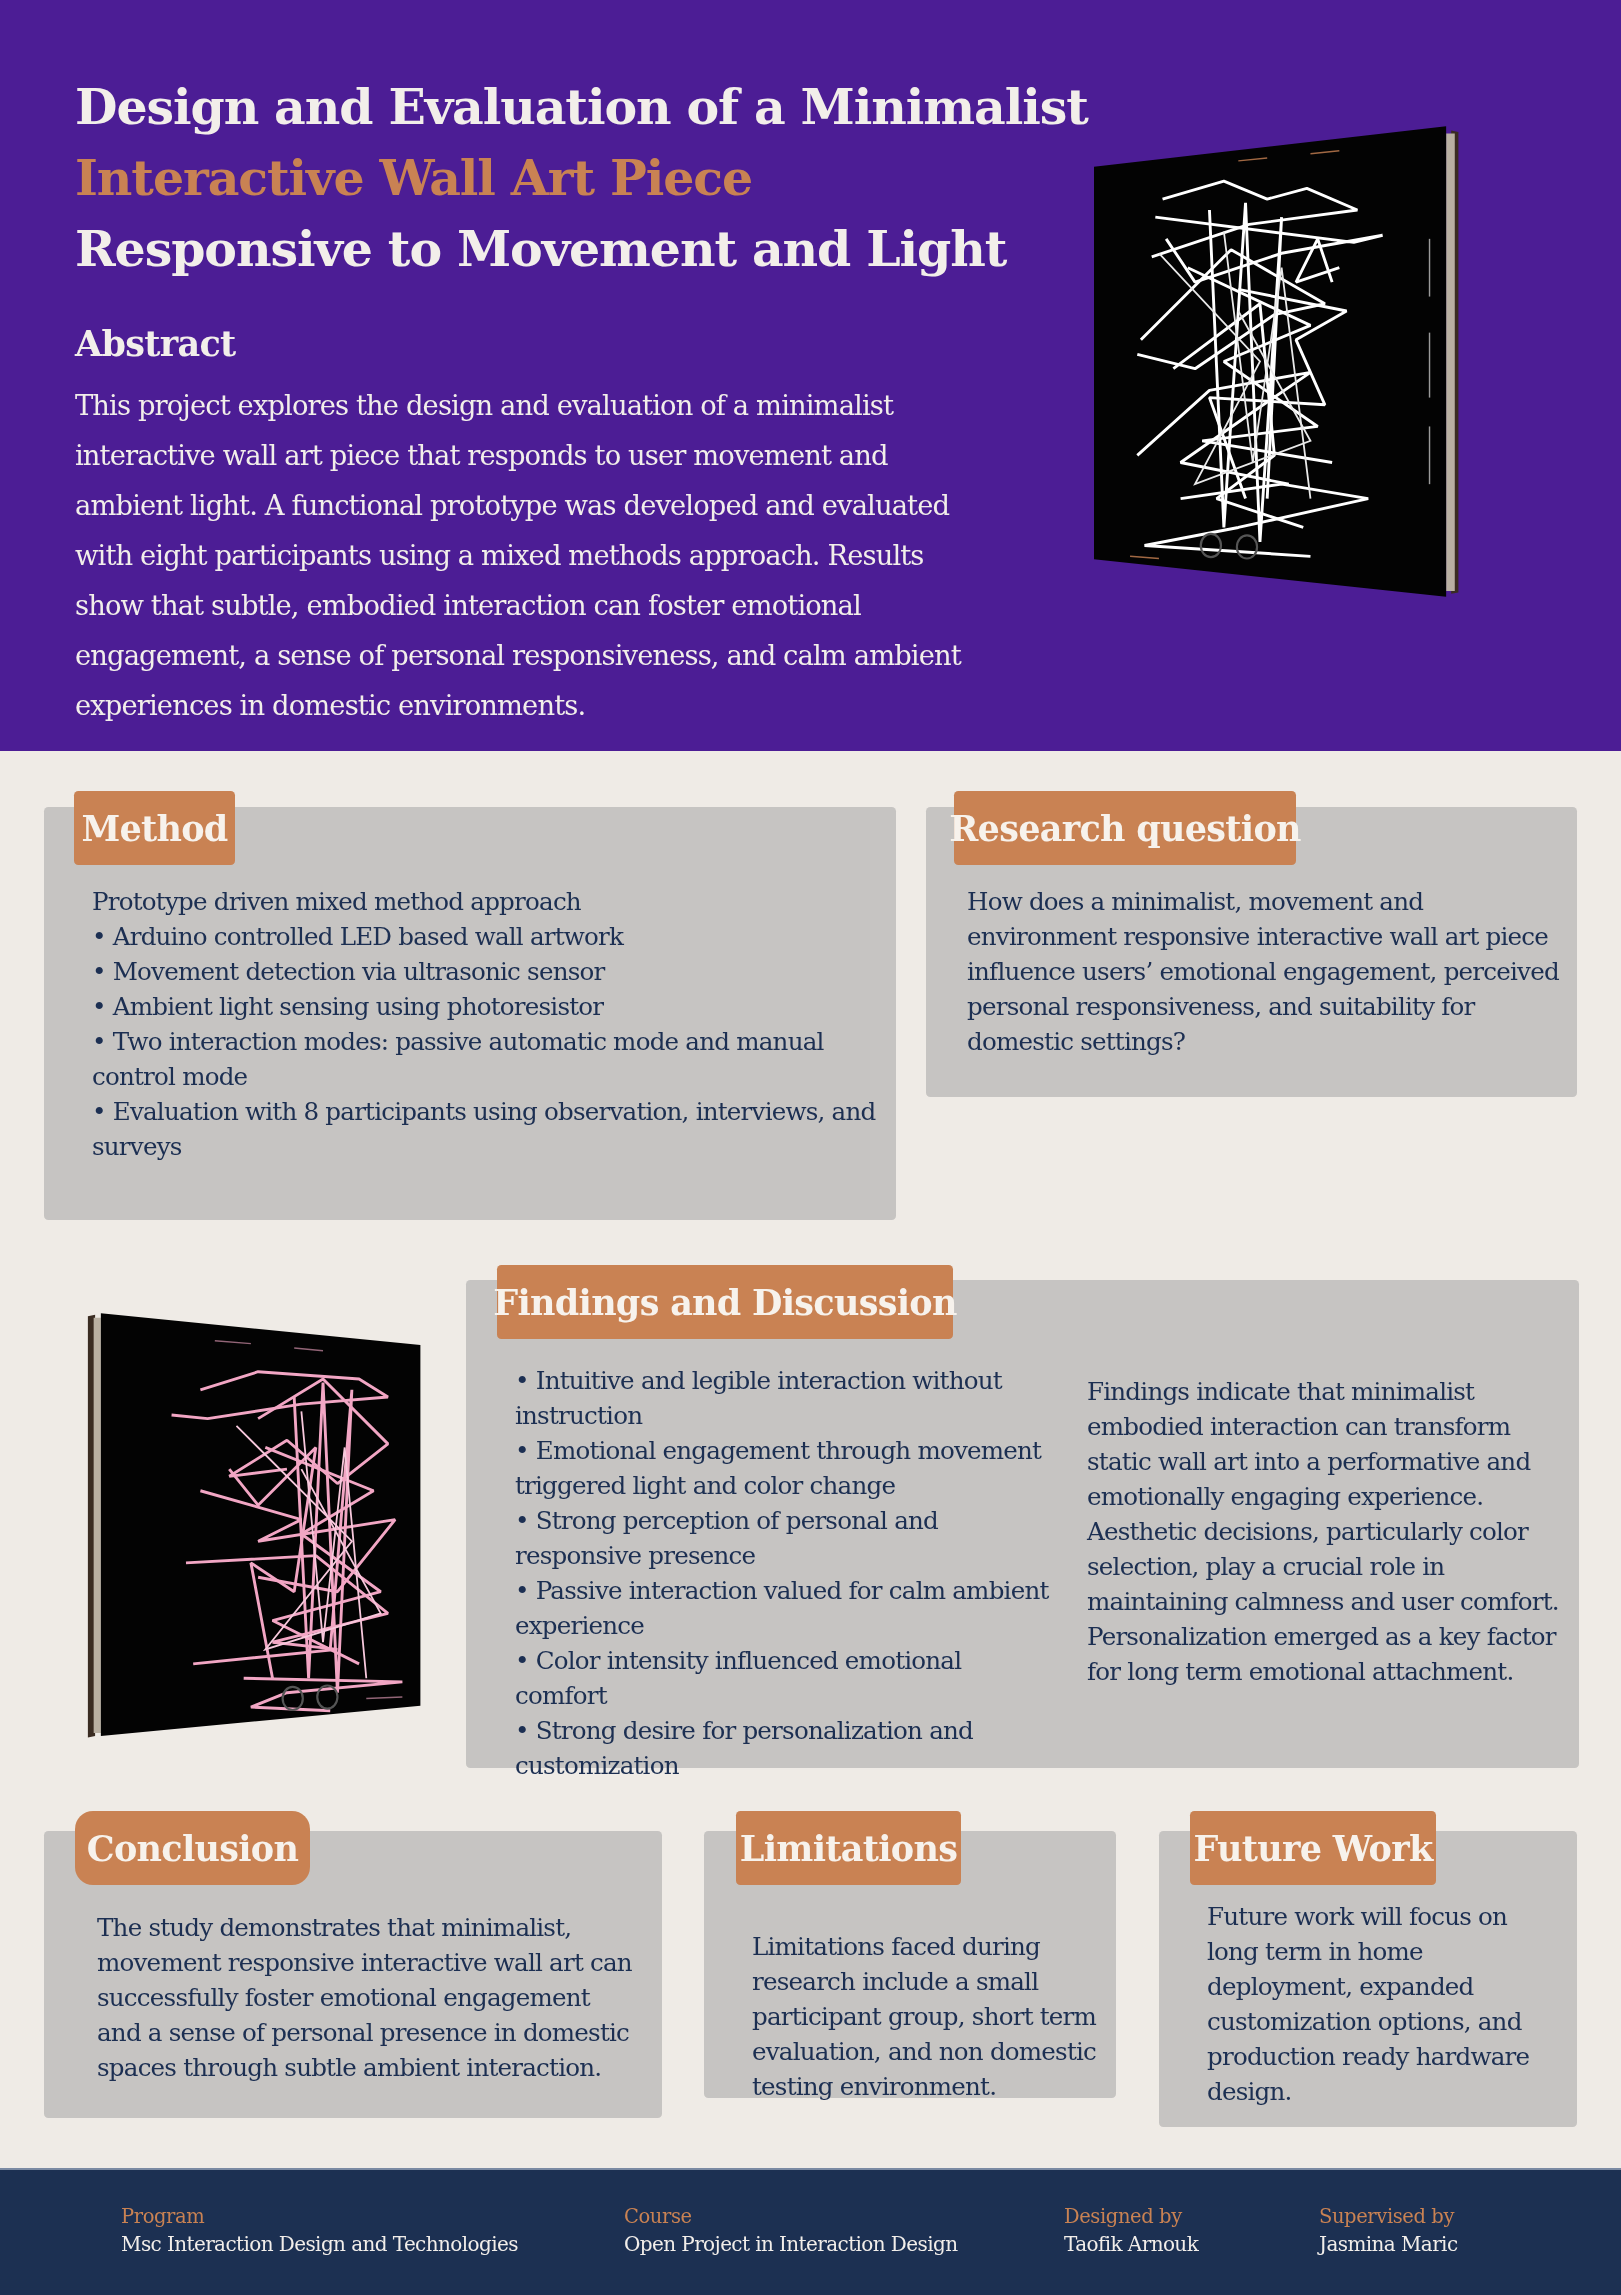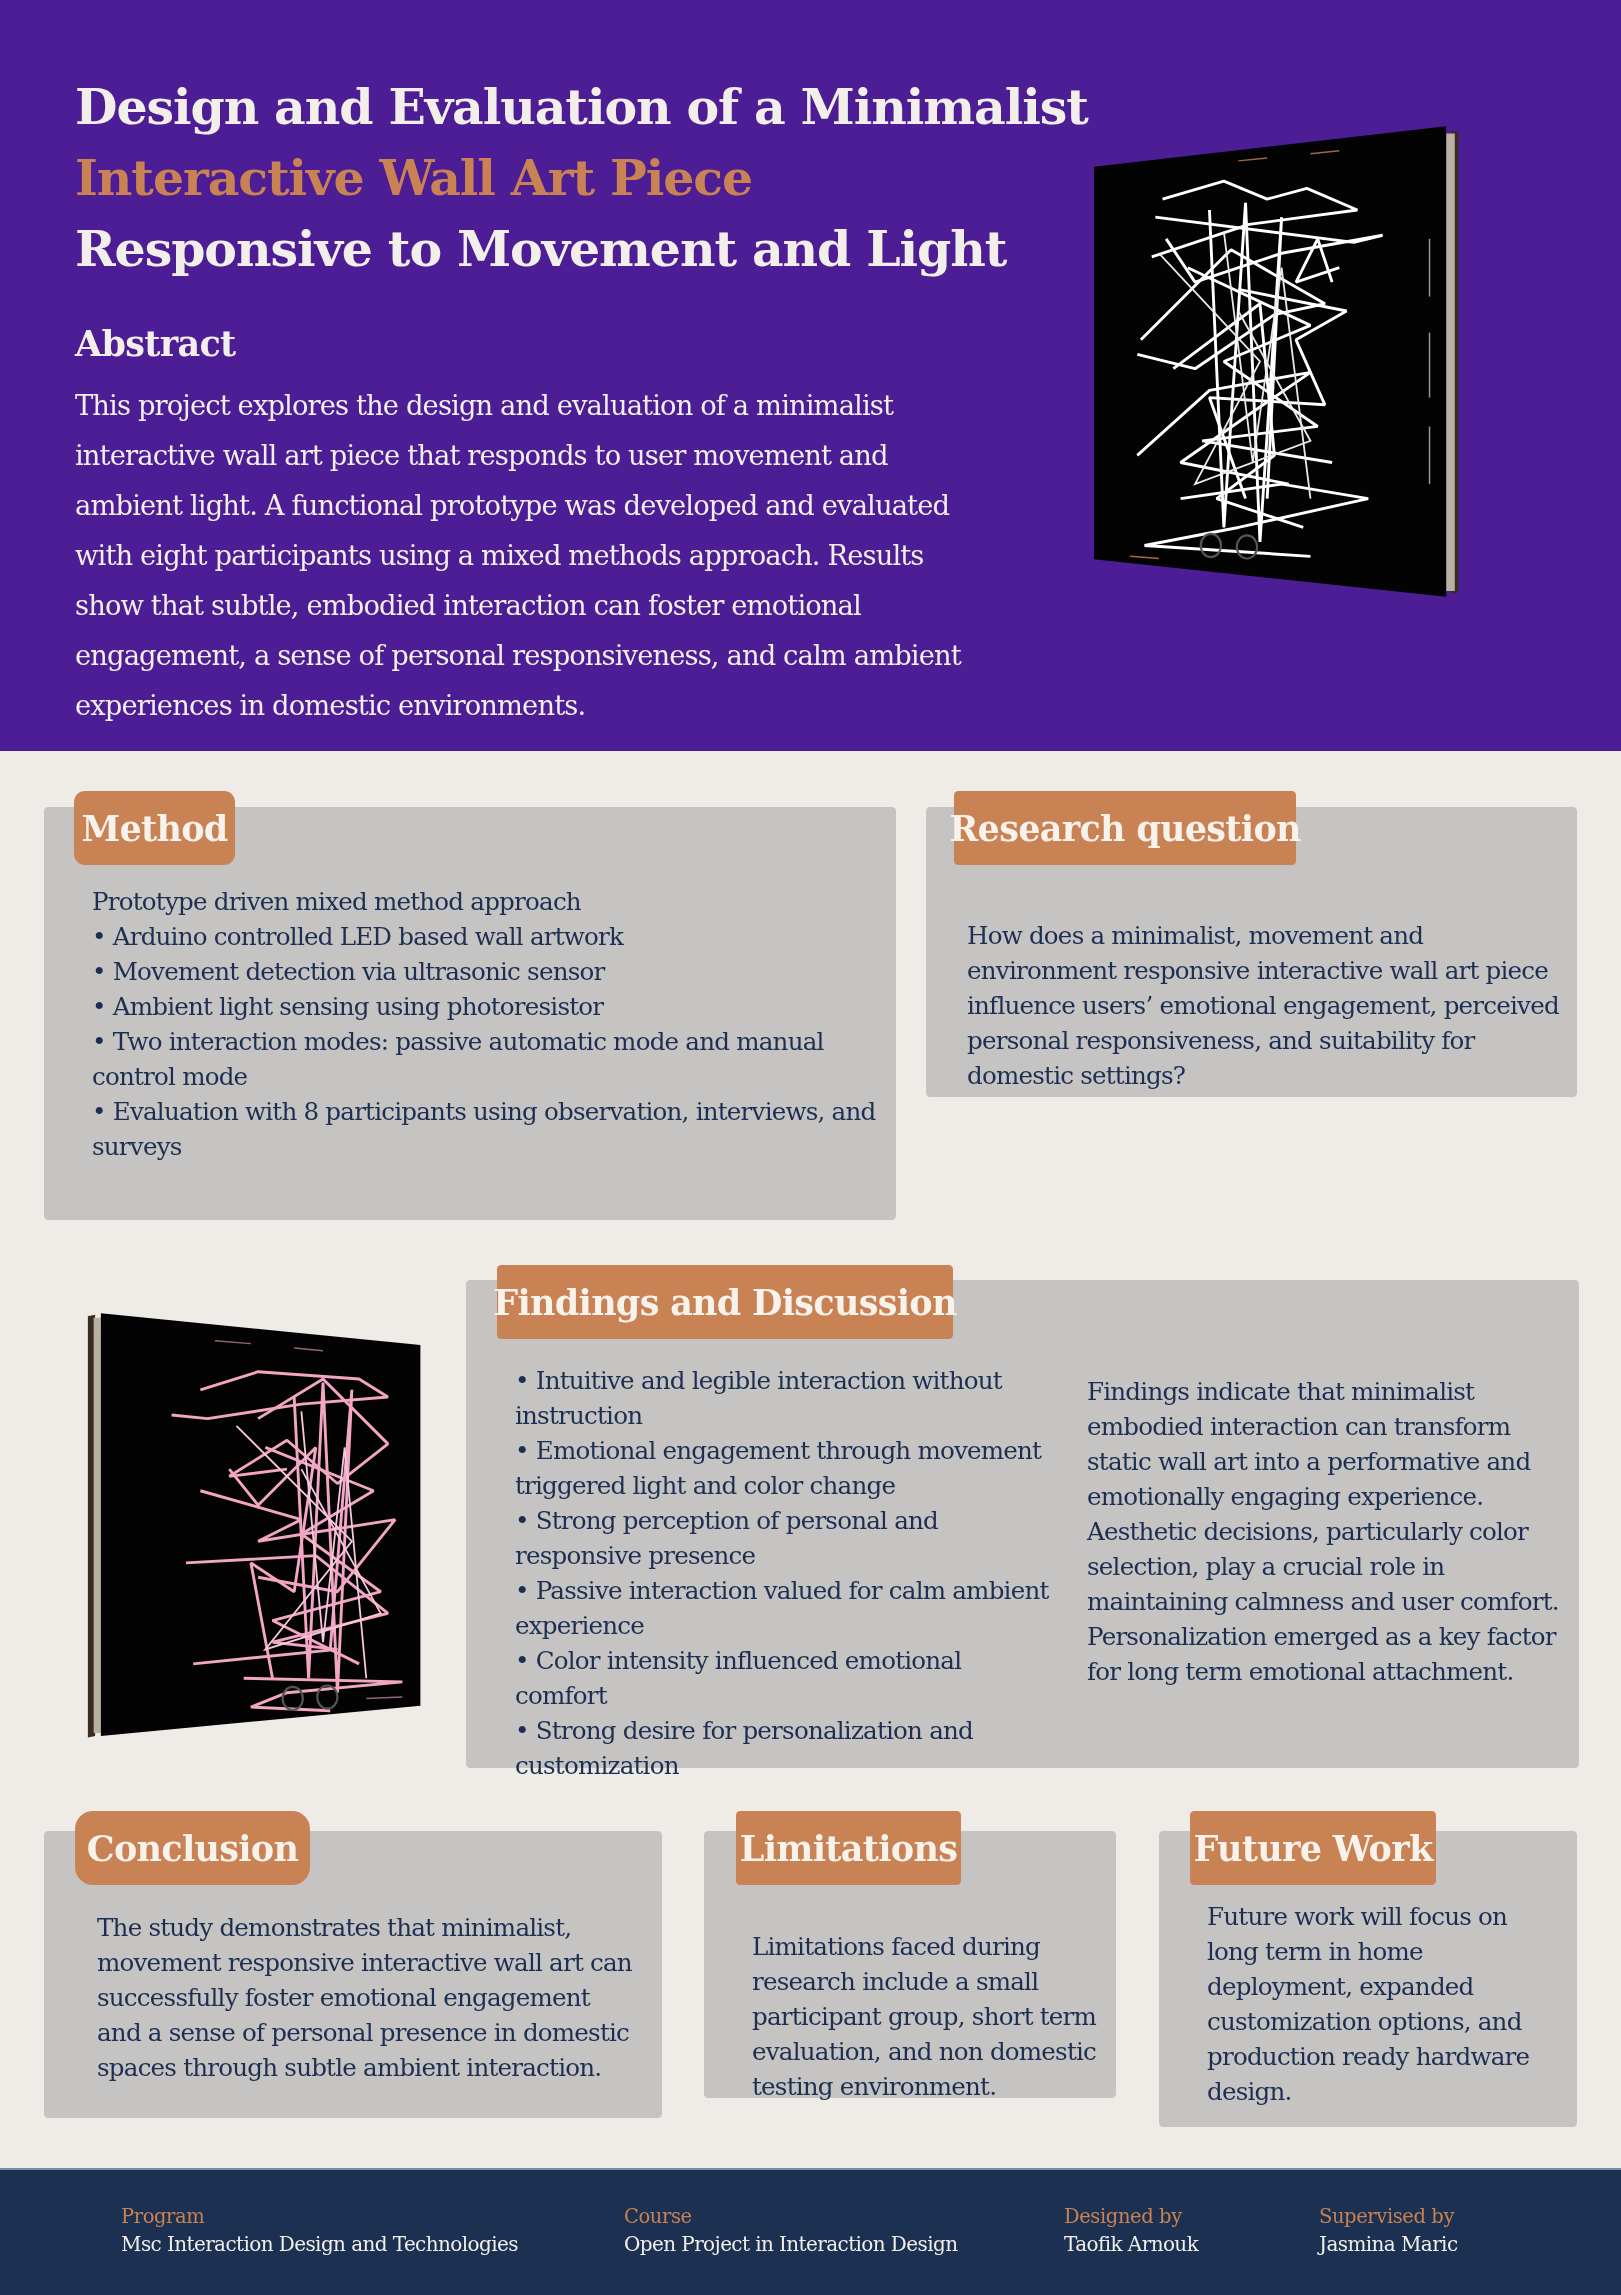--- a/index.html
+++ b/index.html
@@ -104,33 +104,33 @@
       <g stroke="#c98253" stroke-width="2" opacity="0.8">
         <line x1="200" y1="52" x2="240" y2="48"></line>
         <line x1="300" y1="42" x2="340" y2="38"></line>
         <line x1="50" y1="600" x2="90" y2="603"></line>
       </g>
     </svg>
   </div>
 </div>
 
 <div class="panel" style="left:44px; top:807px; width:852px; height:413px;"></div>
-<div class="tab" style="left:74px; top:791px; width:161px; height:74px;border-radius:11px;">Method</div>
+<div class="tab" style="left:74px; top:791px; width:161px; height:74px;">Method</div>
 <div class="body-text" style="left:92px; top:884px; width:787px;">
   <span class="line">Prototype driven mixed method approach</span>
   <span class="line">• Arduino controlled LED based wall artwork</span>
   <span class="line">• Movement detection via ultrasonic sensor</span>
   <span class="line">• Ambient light sensing using photoresistor</span>
   <span class="line">• Two interaction modes: passive automatic mode and manual control mode</span>
   <span class="line">• Evaluation with 8 participants using observation, interviews, and surveys</span>
 </div>
 
 <div class="panel" style="left:926px; top:807px; width:651px; height:290px;"></div>
 <div class="tab" style="left:954px; top:791px; width:342px; height:74px;">Research question</div>
-<div class="body-text" style="left:967px; top:884px; width:592px;margin-top:34px;">How does a minimalist, movement and environment responsive interactive wall art piece influence users’ emotional engagement, perceived personal responsiveness, and suitability for domestic settings?</div>
+<div class="body-text" style="left:967px; top:884px; width:592px;">How does a minimalist, movement and environment responsive interactive wall art piece influence users’ emotional engagement, perceived personal responsiveness, and suitability for domestic settings?</div>
 
 <div class="art" style="left:85px; top:1303px; width:339px; height:444px;">
   <svg width="339" height="444" viewBox="0 0 470 615">
     <polygon points="4,18 14,16 14,600 4,602" fill="#3a2c22"></polygon>
     <polygon points="12,20 22,20 22,596 12,596" fill="#b9b0a2"></polygon>
     <polygon points="22,14 465,58 465,558 22,600" fill="#030303"></polygon>
     <g stroke="#f2a6c4" stroke-width="4" fill="none" stroke-linejoin="bevel">
       <polyline points="160,120 240,95 380,105 420,130 300,140 170,160 120,155"></polyline>
       <polyline points="240,160 330,105 420,195 350,250 280,190 200,240 280,230"></polyline>
       <polyline points="160,260 300,300 240,330 430,300 350,400 240,380"></polyline>

